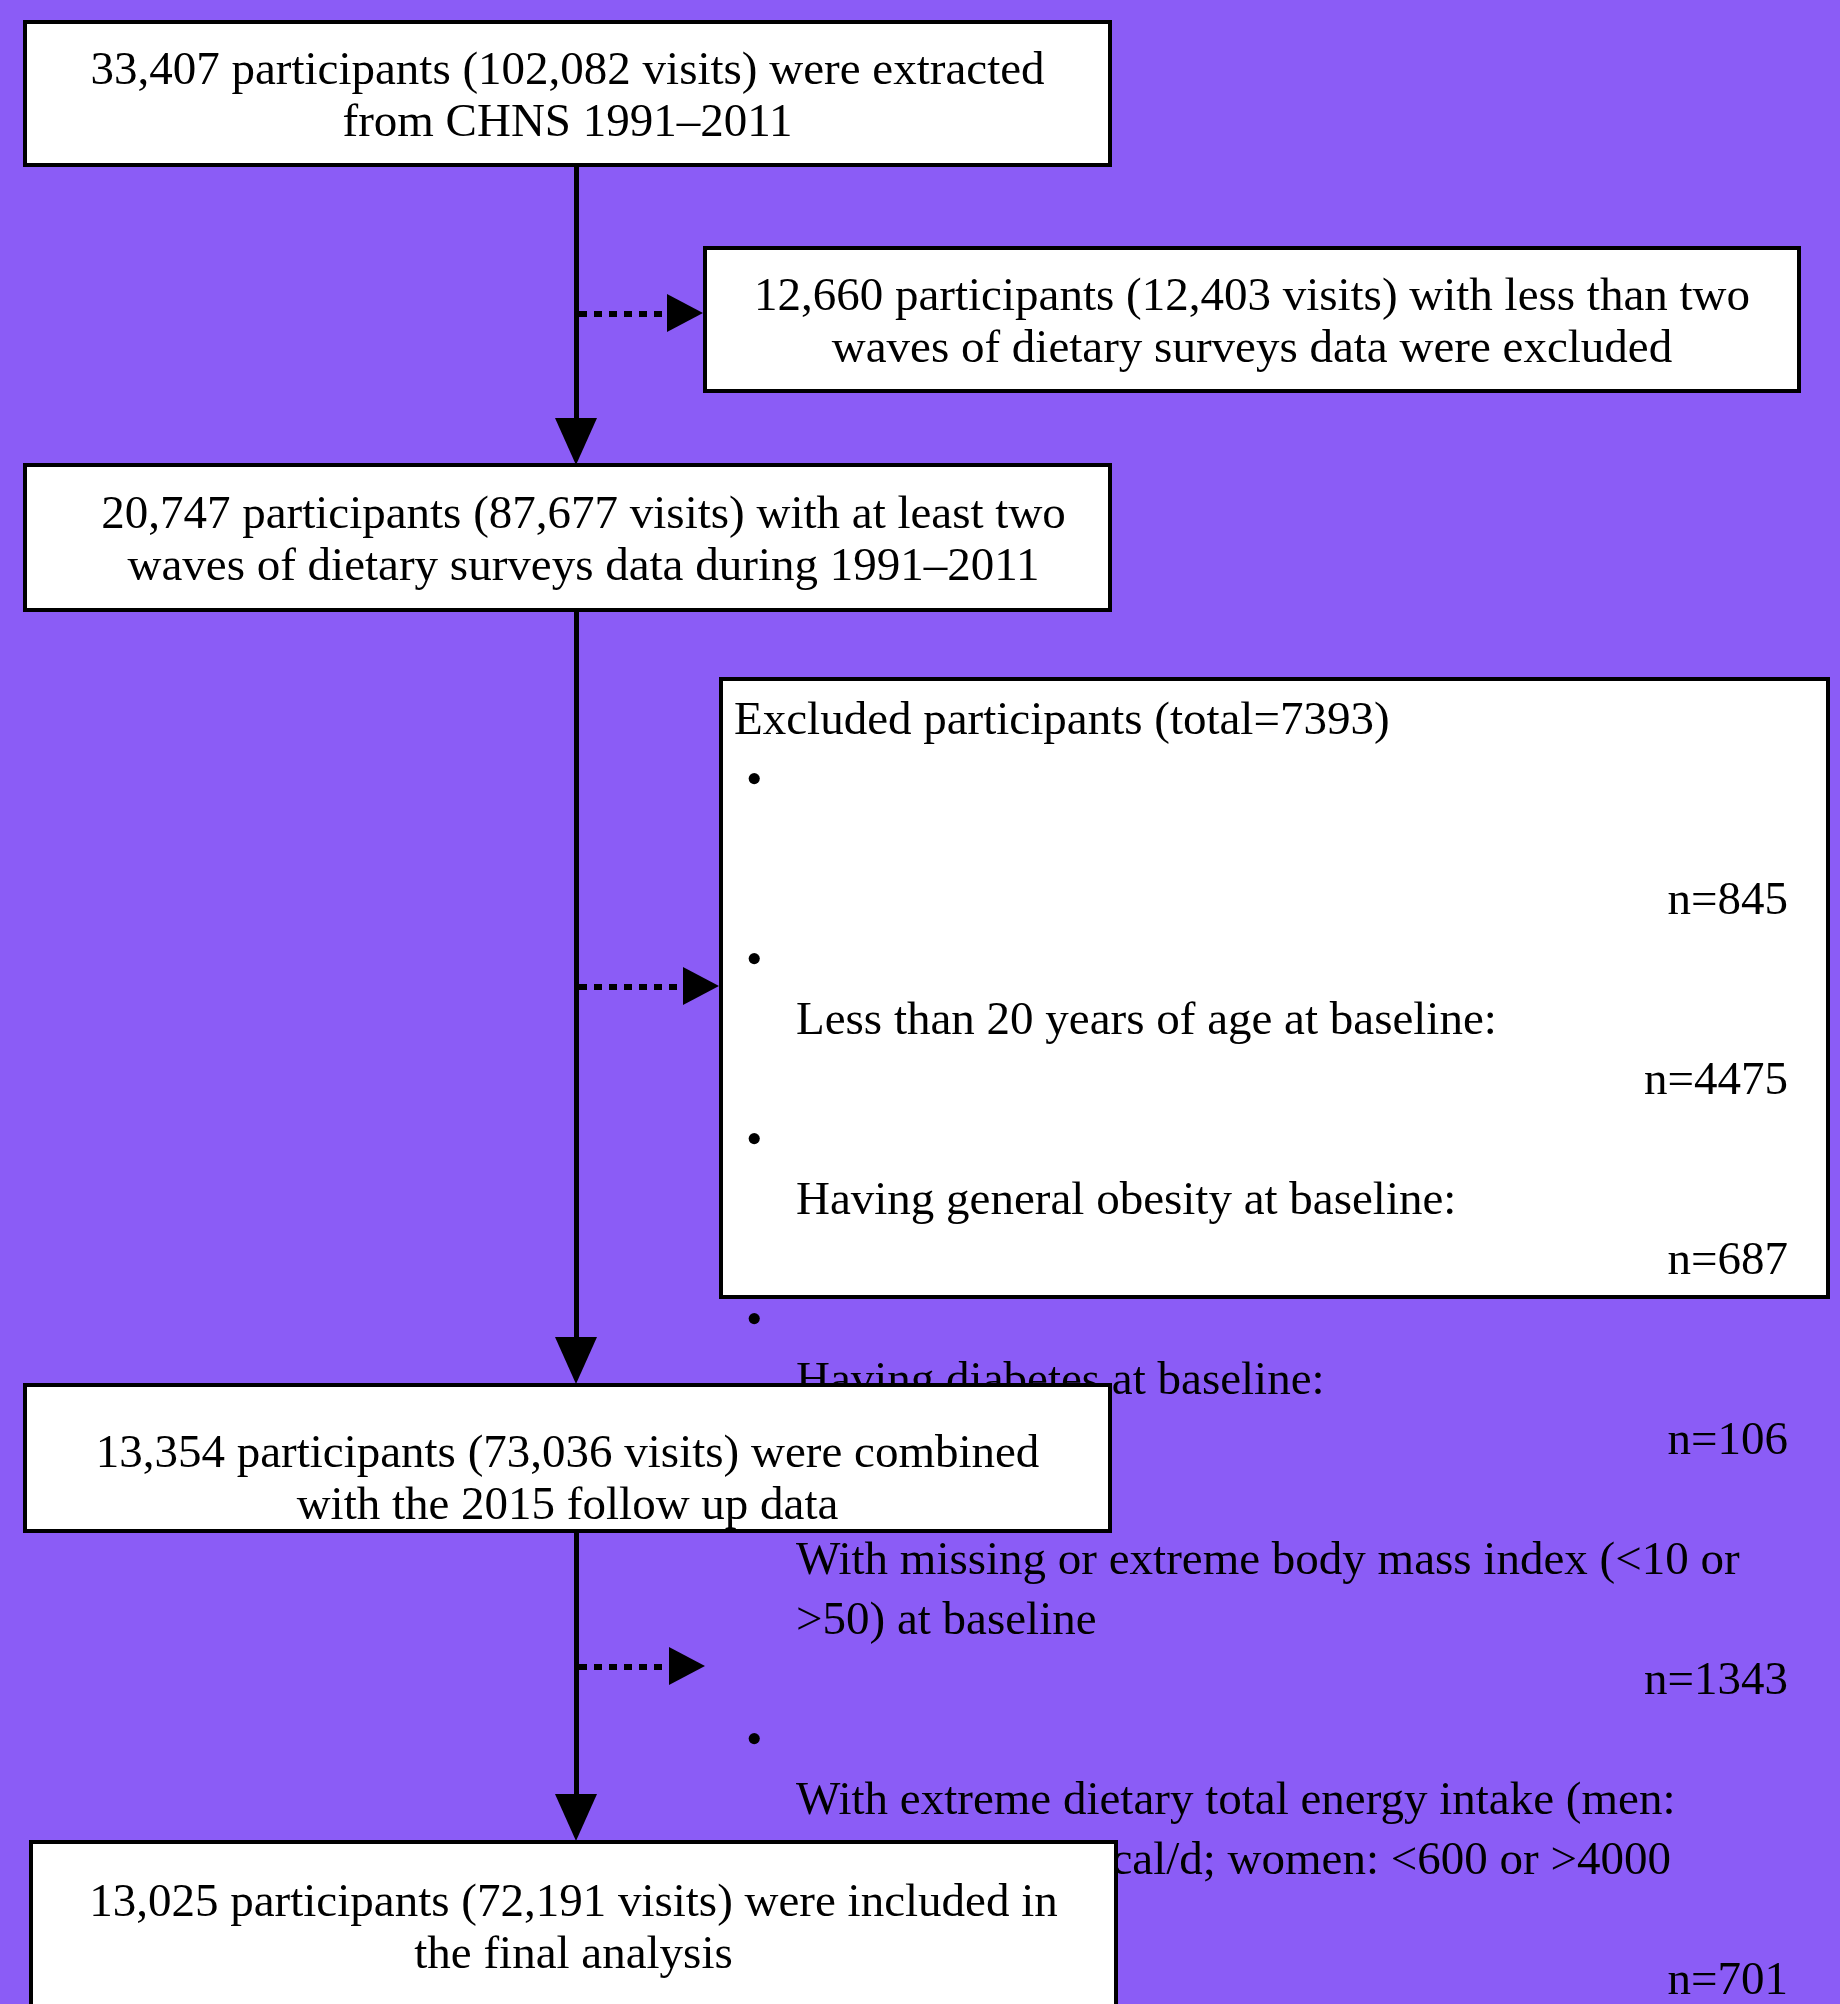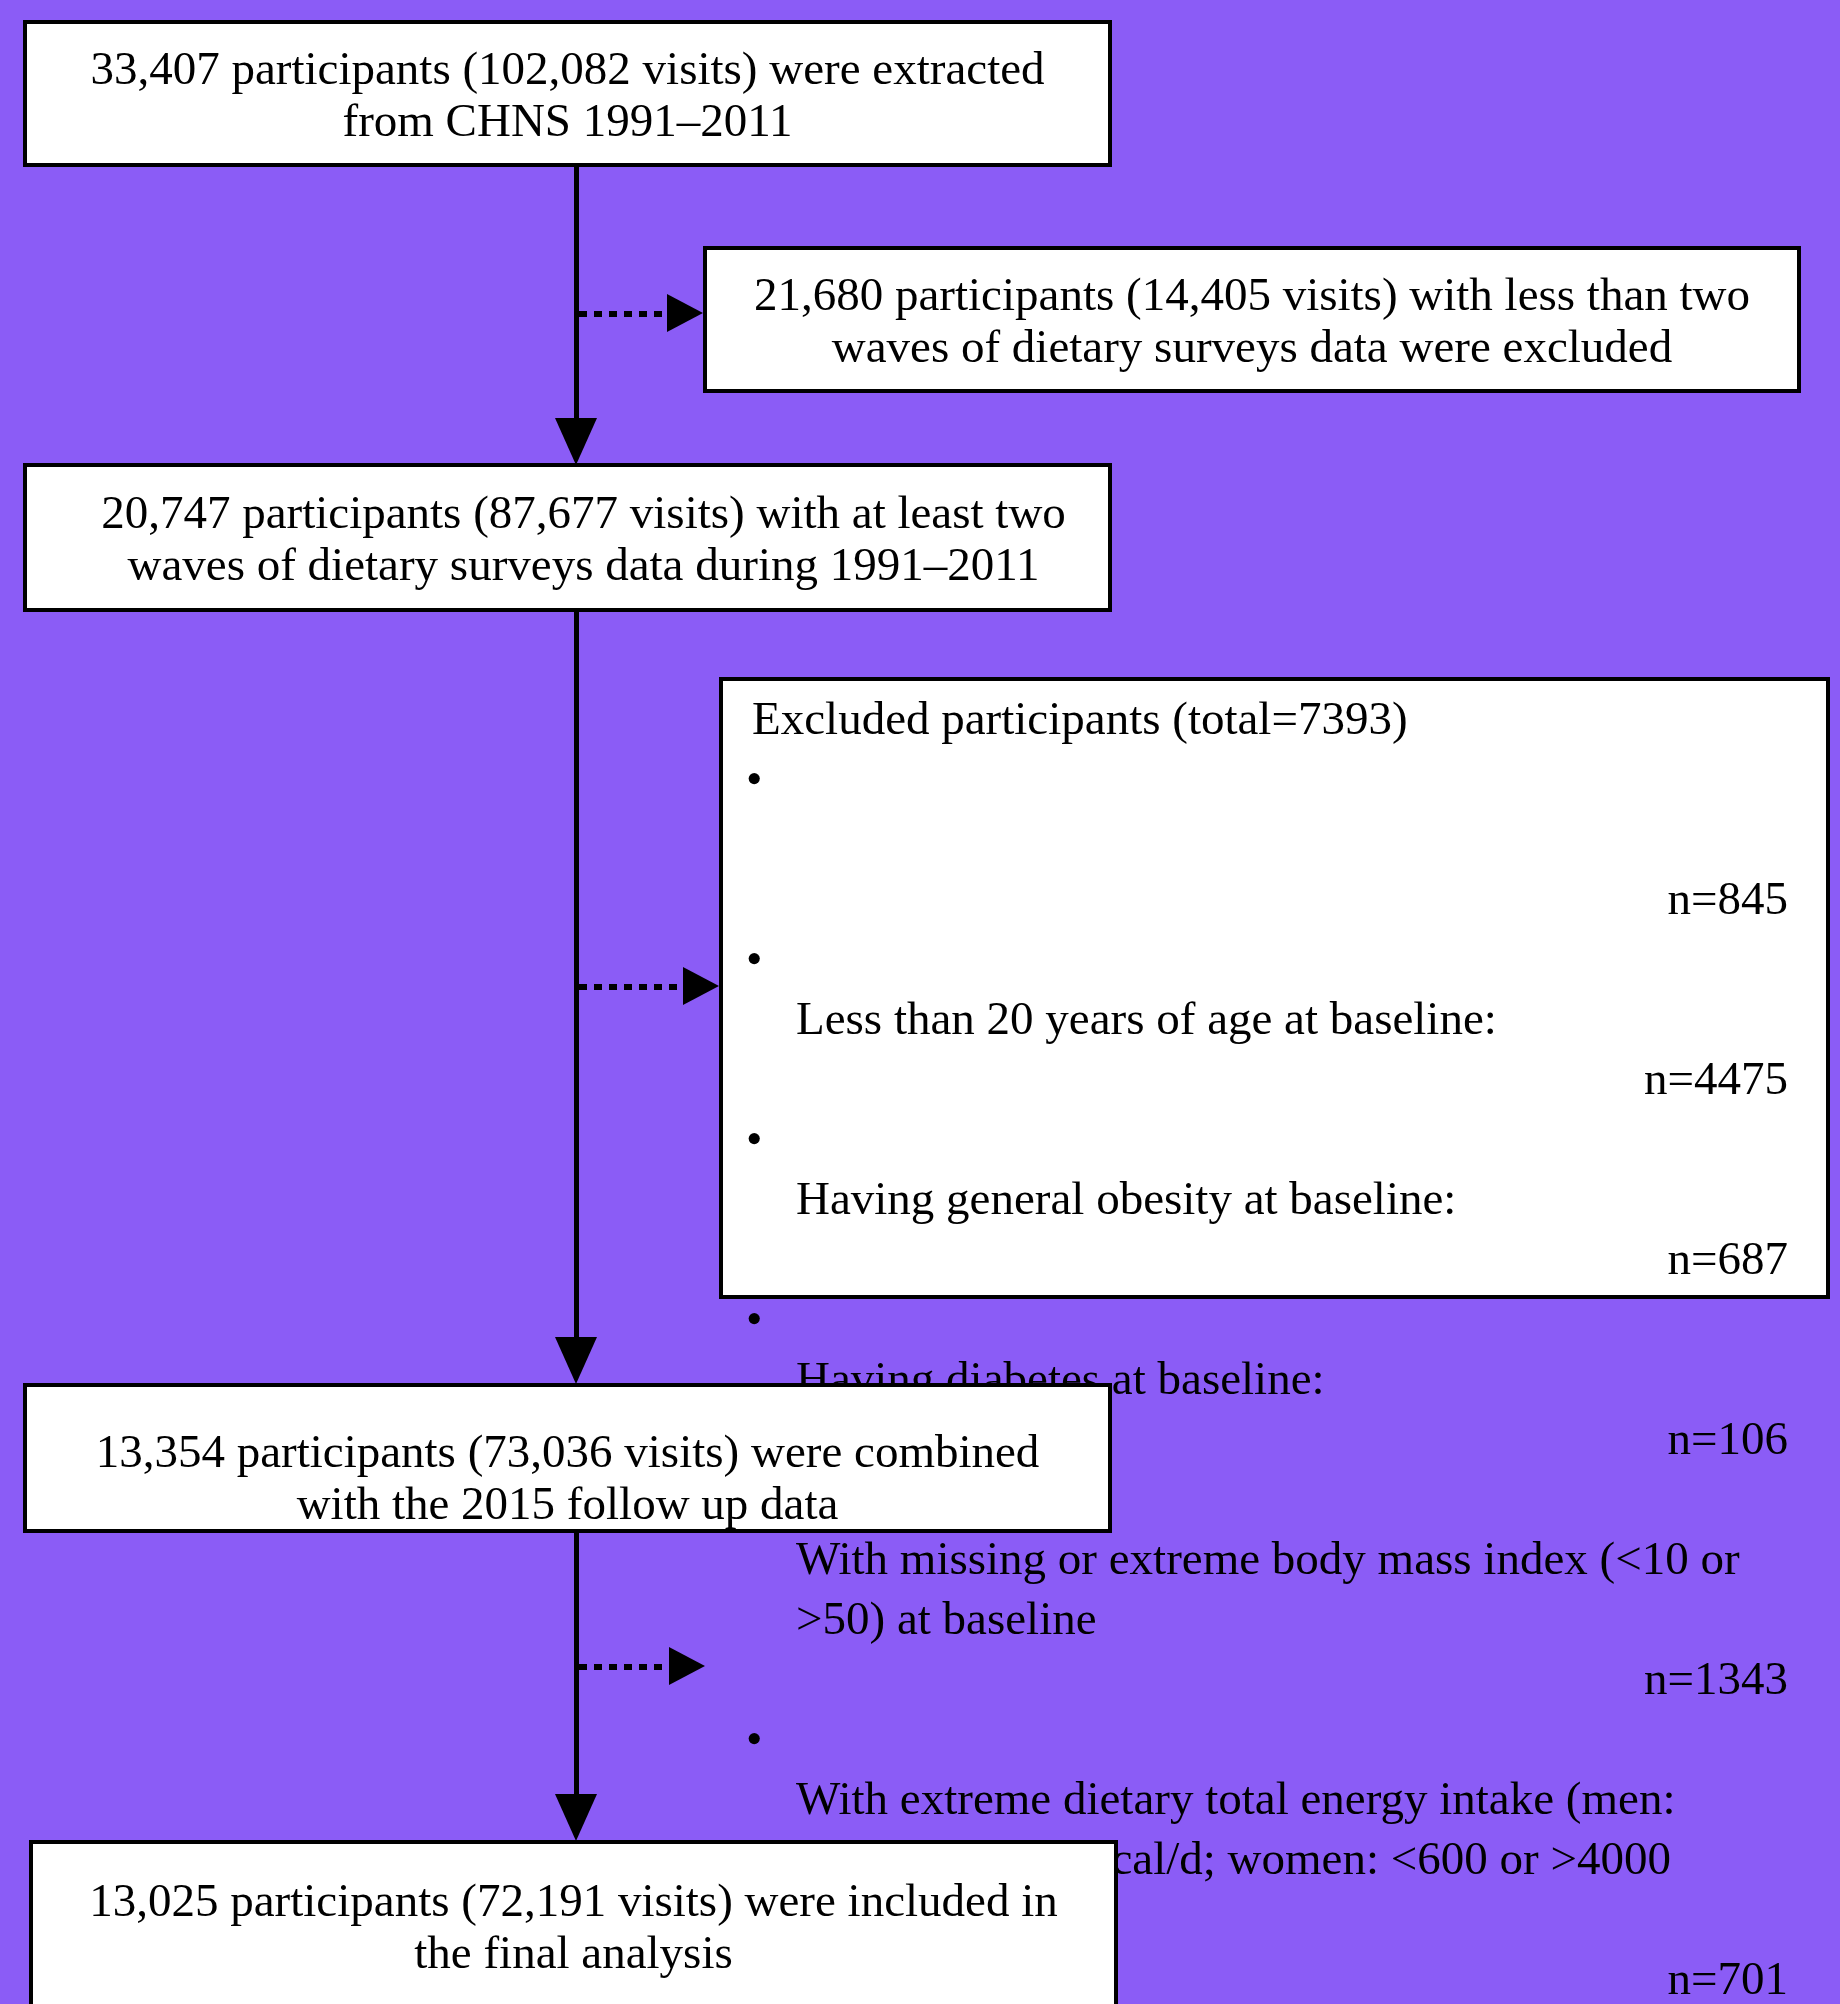--- a/index.html
+++ b/index.html
@@ -39,21 +39,21 @@
   .b-nobmi .box-text { line-height: 63px; text-align: left; }
   .b-nobmi { padding: 0 27px; justify-content: flex-start; }
   
   .b-exclusion {
     left: 719px; top: 677px; width: 1111px; height: 622px;
     padding: 6.5px 0 0 0;
   }
   .excl-title {
     font-size: 47px;
     line-height: 60px;
-    padding-left: 29px;
+    padding-left: 11px;
   }
   .excl-item {
     position: relative;
     font-size: 47px;
     line-height: 60px;
     padding-left: 73px;
     padding-right: 26px;
     white-space: pre-line;
   }
   .excl-bullet {
@@ -108,21 +108,21 @@
 from CHNS 1991–2011</div>
   </div>
 
   <div class="vline" style="left:574px; top:167px; height:253px;"></div>
   <div class="head-down" style="left:555px; top:418px;"></div>
 
   <div class="dotline" style="left:579px; top:311px; width:89px;"></div>
   <div class="head-right" style="left:667px; top:294px;"></div>
 
   <div class="box center-box b-lesswaves">
-    <div class="box-text">21,680 participants (14,405 visits) with less than two
+    <div class="box-text">12,660 participants (12,403 visits) with less than two
 waves of dietary surveys data were excluded</div>
   </div>
 
   <div class="box center-box b-twowaves">
     <div class="box-text">20,747 participants (87,677 visits) with at least two
 waves of dietary surveys data during 1991–2011</div>
   </div>
 
   <div class="vline" style="left:574px; top:612px; height:726px;"></div>
   <div class="head-down" style="left:555px; top:1337px;"></div>

